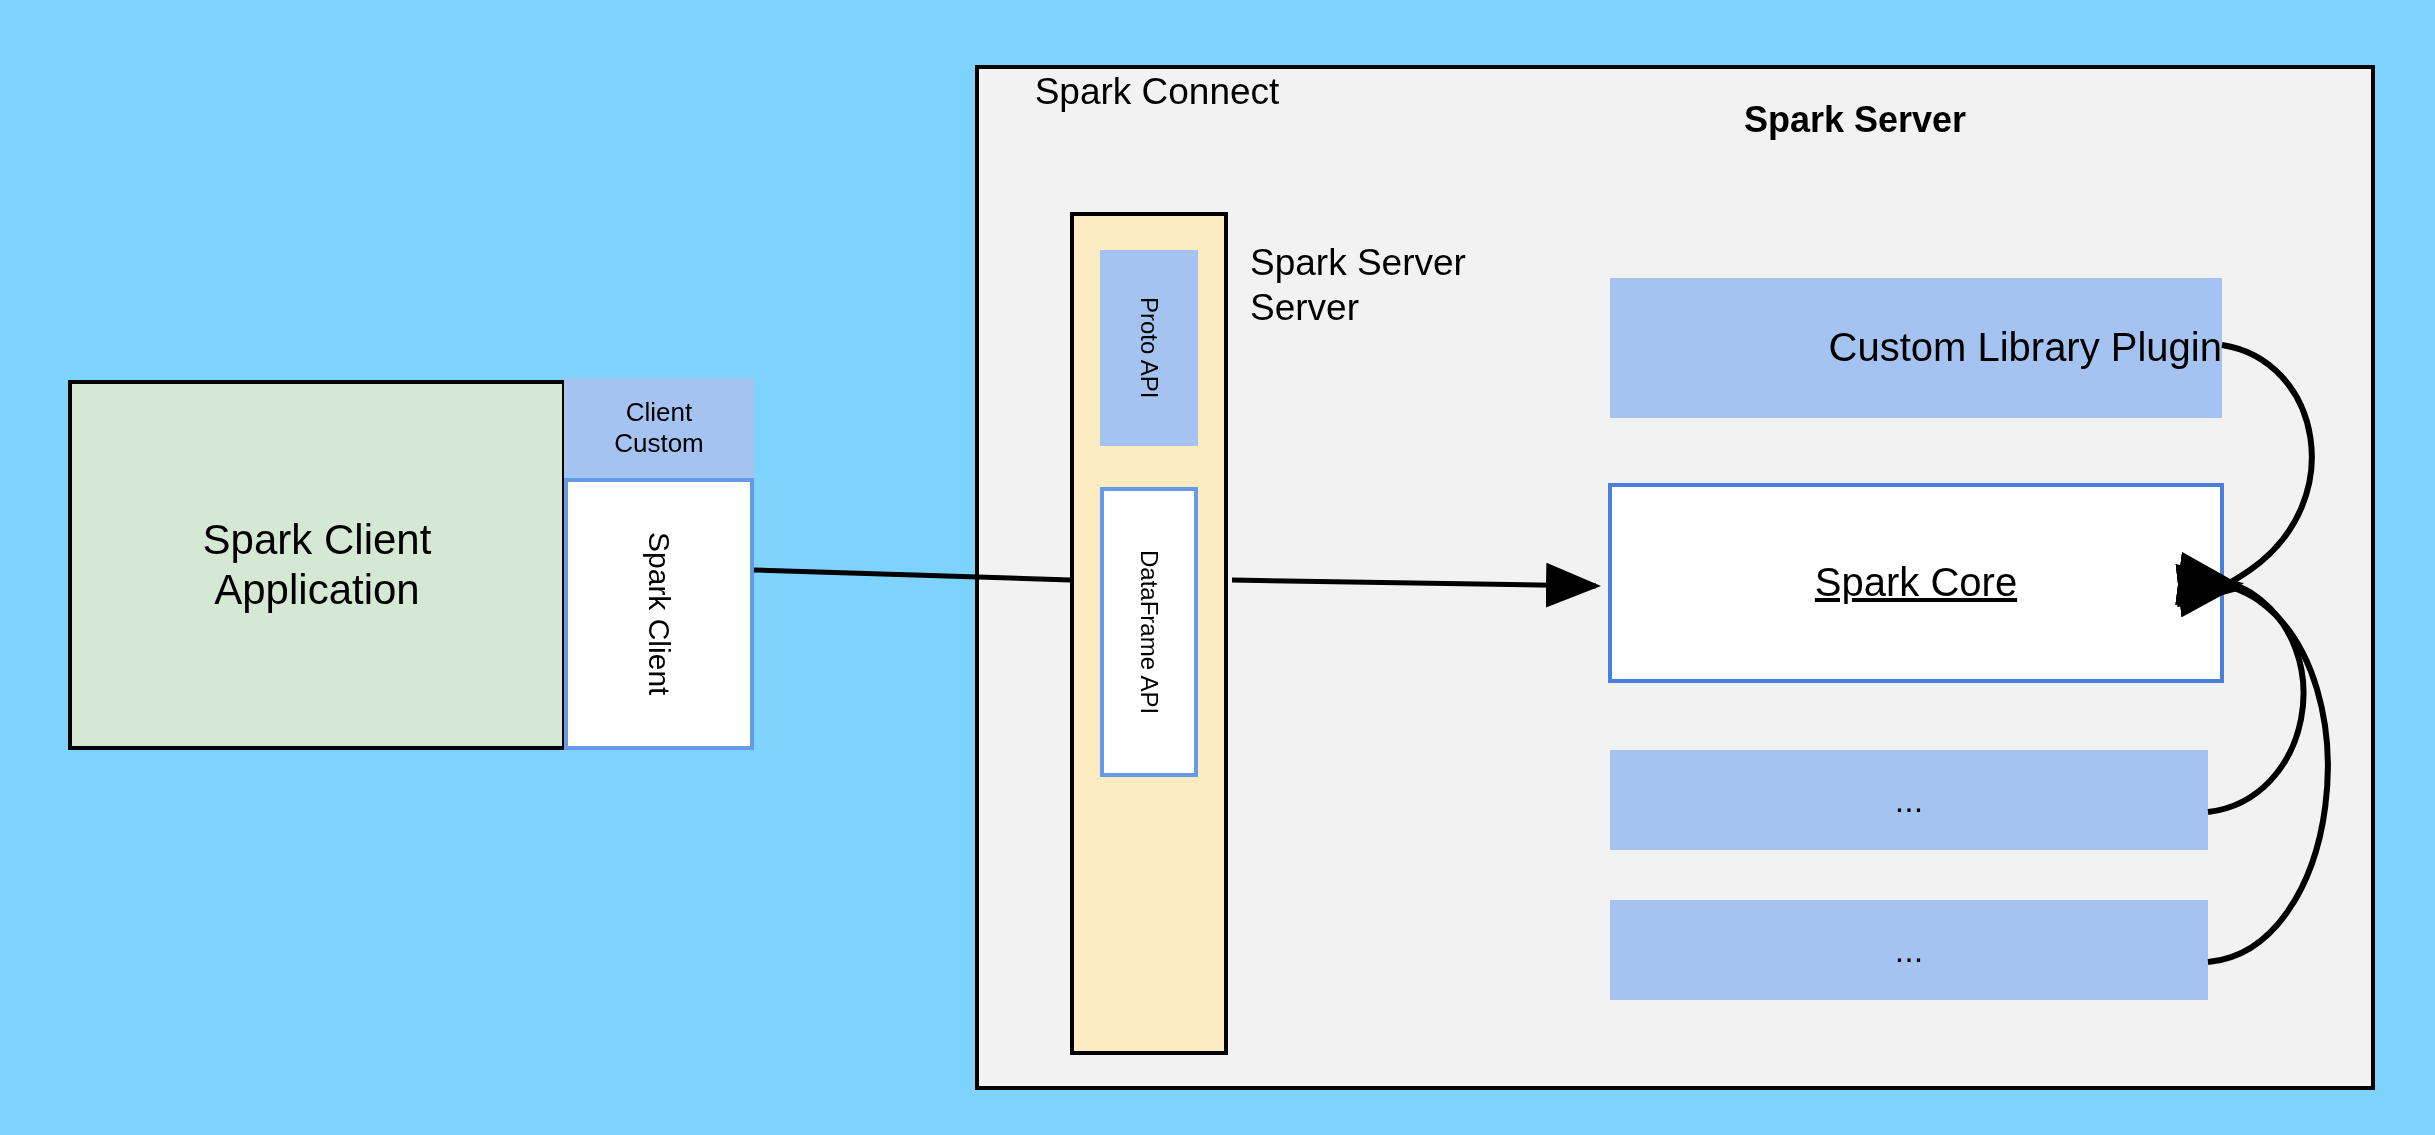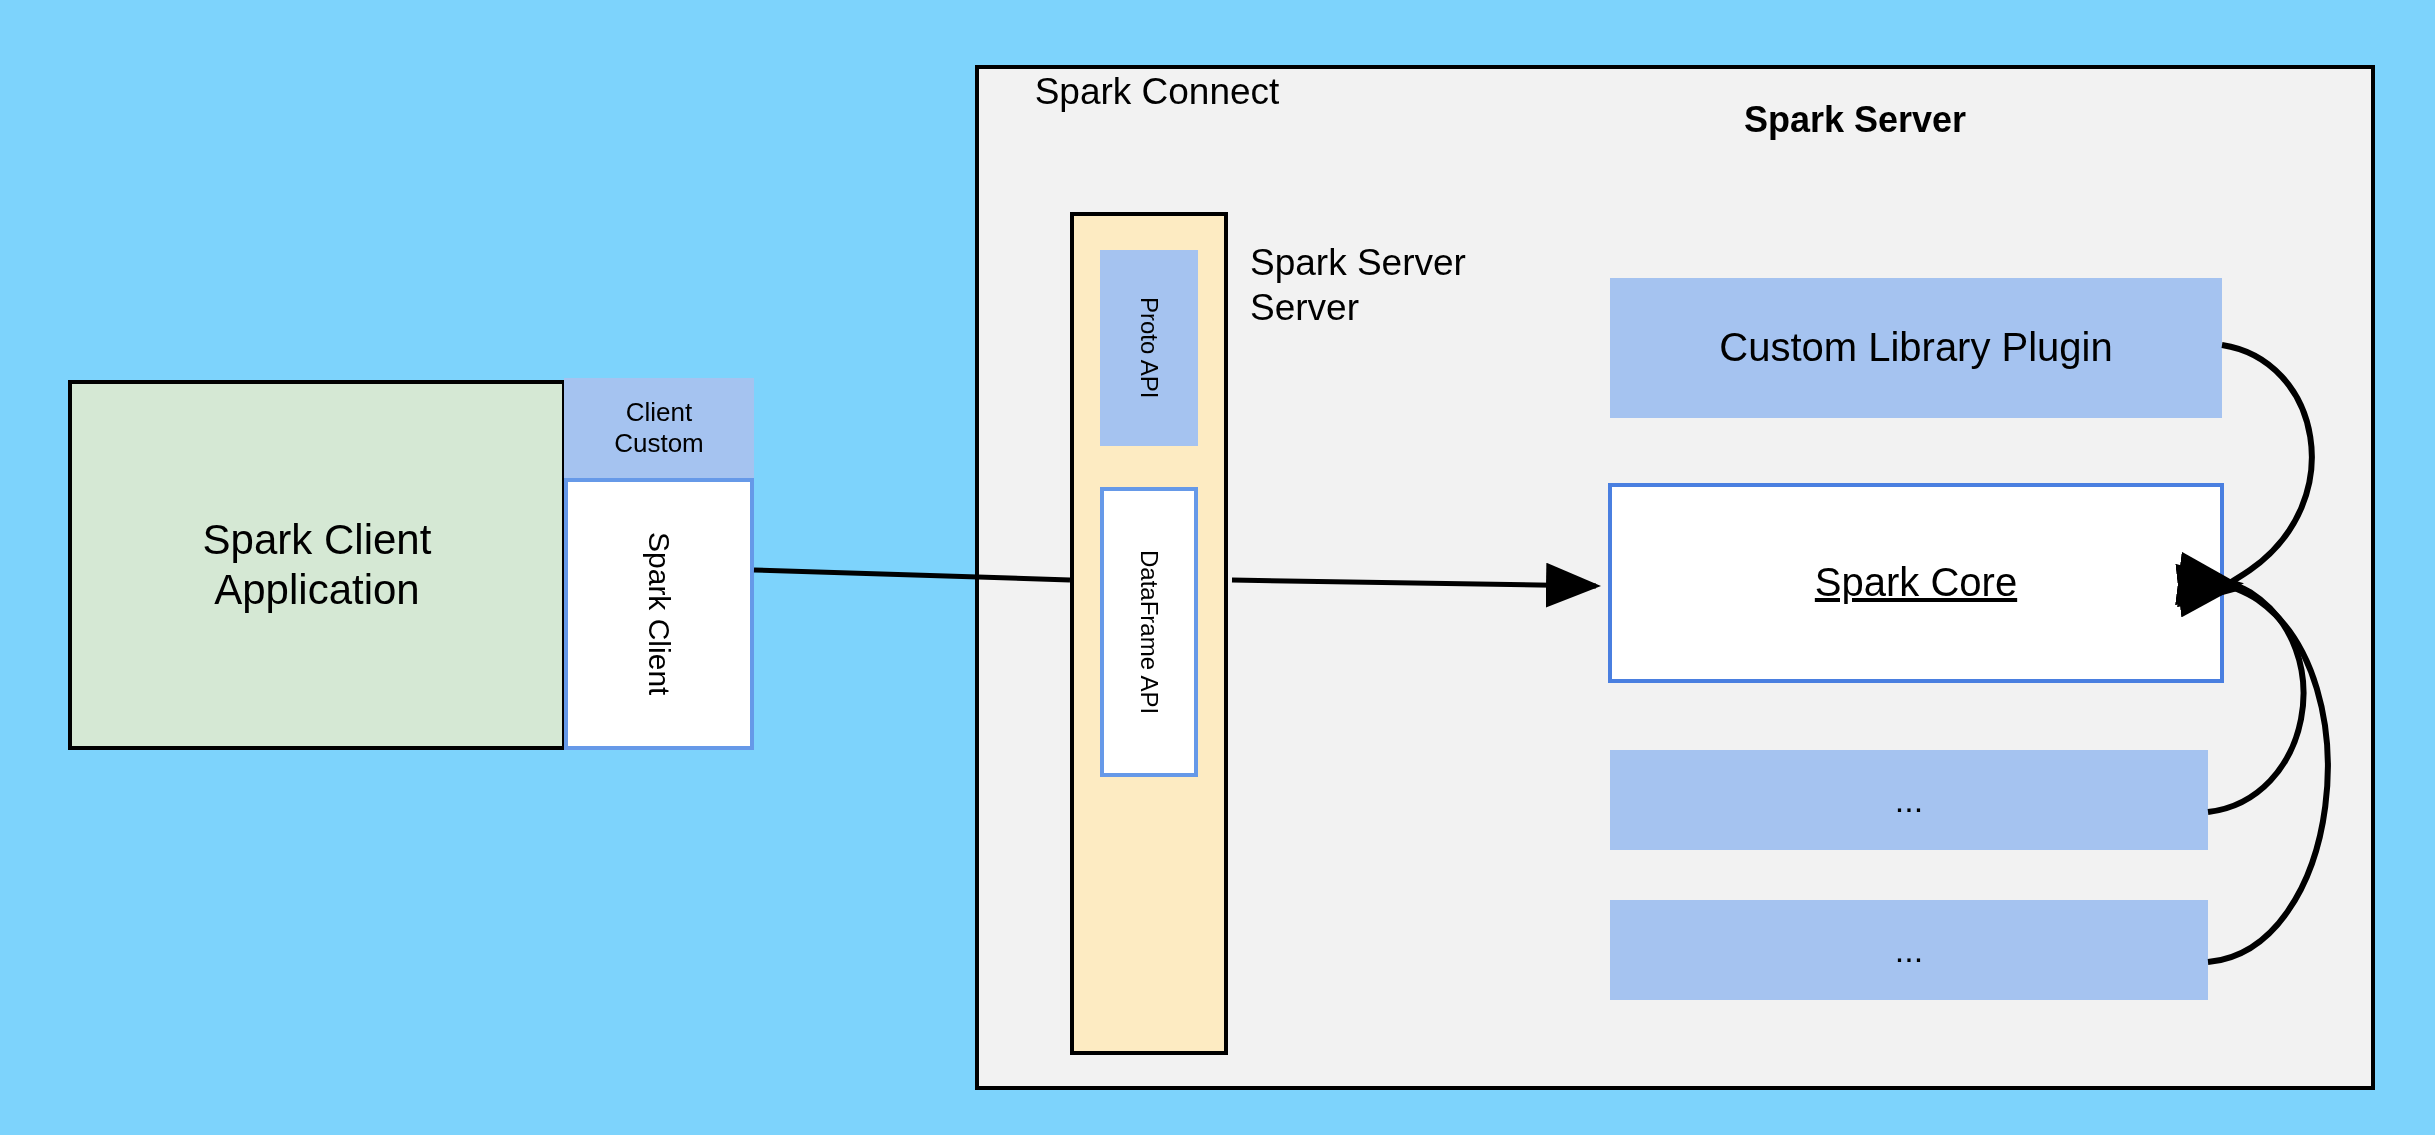--- a/index.html
+++ b/index.html
@@ -147,20 +147,21 @@
 
   
   #custom-library-plugin {
     left: 1610px;
     top: 278px;
     width: 612px;
     height: 140px;
     background: #A5C3F0;
     font-size: 40px;
     z-index: 3;
+    justify-content: flex-end;
   }
   #spark-core {
     left: 1608px;
     top: 483px;
     width: 616px;
     height: 200px;
     background: #ffffff;
     border: 4px solid #4A7FE0;
     font-size: 40px;
     z-index: 3;

